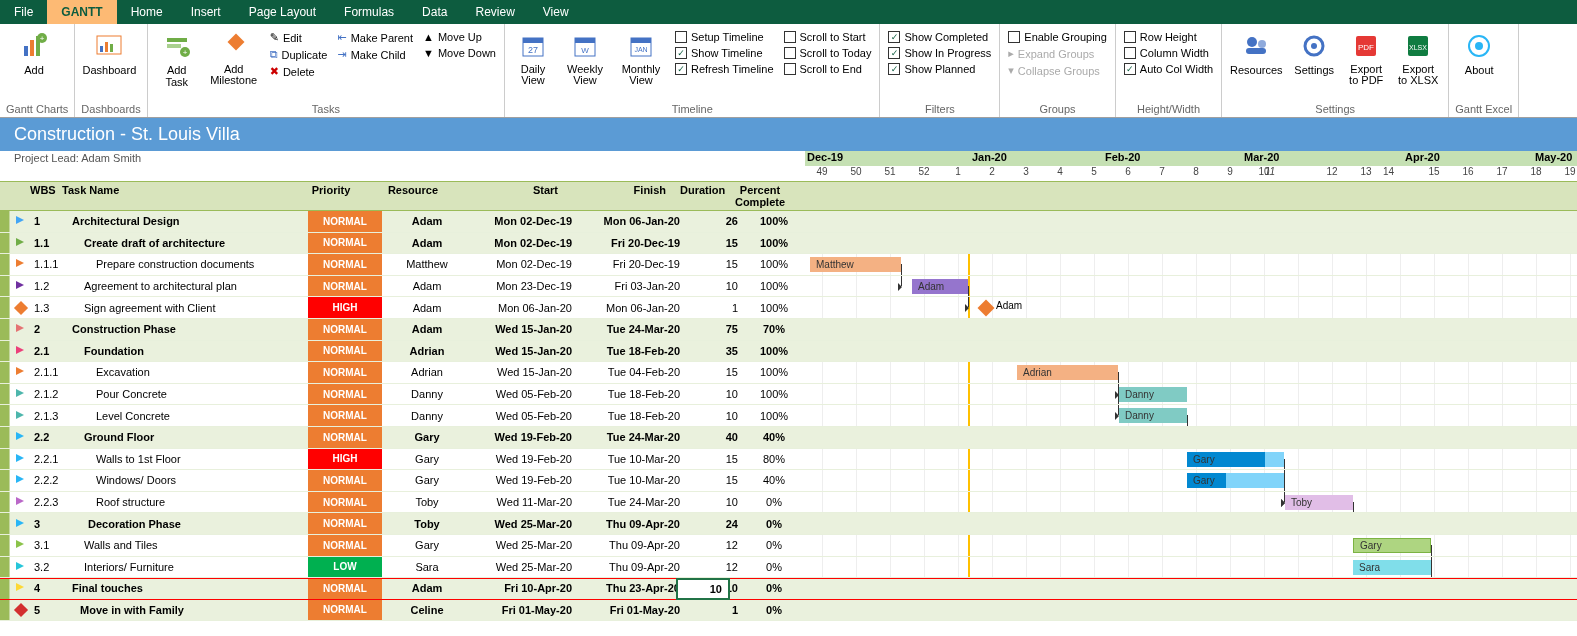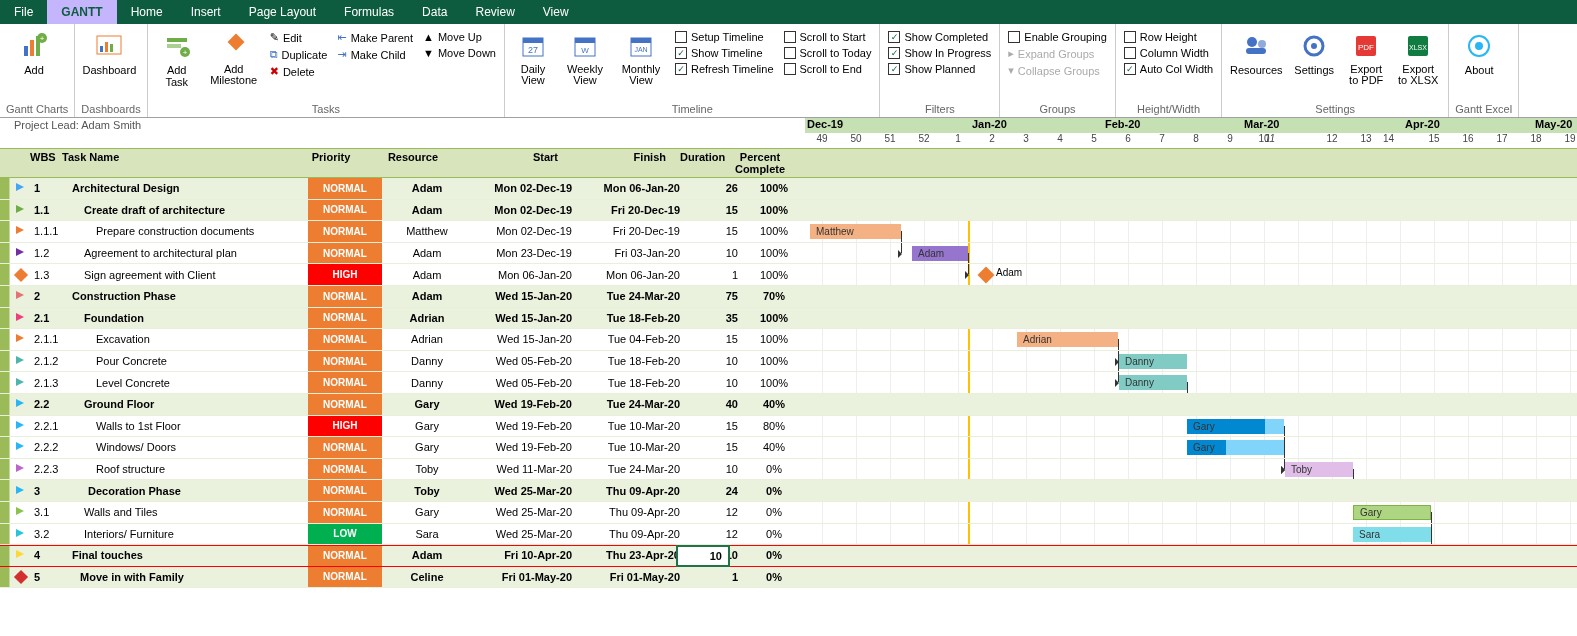--- a/index.html
+++ b/index.html
@@ -2,21 +2,21 @@
 <html><head>
 <meta charset="utf-8">
 <style>
   * { box-sizing: border-box; margin: 0; padding: 0; font-family: 'Segoe UI', Arial, sans-serif; }
   body { background: #fff; font-size: 12px; overflow: hidden; }
   .app { width: 1577px; height: 636px; display: flex; flex-direction: column; }
 
   
   .tabs { background: #0d5c3f; display: flex; height: 24px; align-items: stretch; }
   .tab { padding: 0 14px; color: #fff; font-size: 12px; display: flex; align-items: center; cursor: pointer; }
-  .tab.active { background: #c4b5fd; color: #0d5c3f; font-weight: 600; }
+  .tab.active { background: #fdba74; color: #0d5c3f; font-weight: 600; }
 
   
   .ribbon { background: #fff; border-bottom: 1px solid #a0a0a0; display: flex; height: 94px; }
   .group { border-right: 1px solid #ccc; padding: 2px 6px 0 6px; display: flex; flex-direction: column; justify-content: space-between; }
   .group-body { display: flex; gap: 6px; align-items: flex-start; flex: 1; padding-top: 2px; }
   .group-label { text-align: center; font-size: 11px; color: #666; padding: 1px 0 2px; }
   .big-btn { display: flex; flex-direction: column; align-items: center; justify-content: flex-start; width: 56px; padding: 2px 2px; cursor: pointer; text-align: center; font-size: 11px; gap:2px; }
   .big-btn .icon { width:32px; height:32px; display:flex; align-items:center; justify-content:center; }
   .small-btns { display:flex; flex-direction:column; gap:2px; padding-top:2px;}
   .small-btn { display:flex; align-items:center; gap:4px; font-size:11px; padding:1px 2px; cursor:pointer; white-space:nowrap;}
@@ -363,20 +363,21 @@
                 <circle cx="14" cy="14" r="4" fill="#29b6f6"></circle>
               </svg>
             </span>
           <span>About</span>
         </div>
       </div>
       <div class="group-label">Gantt Excel</div>
     </div>
   </div>
 
+  <div class="title-bar">Construction - St. Louis Villa</div>
 
   <div class="info-wrap">
     <div class="info-lines">
       <div>Project Lead: Adam Smith</div>
     </div>
     <div id="months" style="position:absolute; left:805px; right:0; top:0; height:15px; background:#c5e0b3;">
         <div style="position: absolute; left: 0px; font-size: 11px; font-weight: 600; padding: 0px 2px;">Dec-19</div>
         <div style="position: absolute; left: 165px; font-size: 11px; font-weight: 600; padding: 0px 2px;">Jan-20</div>
         <div style="position: absolute; left: 298px; font-size: 11px; font-weight: 600; padding: 0px 2px;">Feb-20</div>
         <div style="position: absolute; left: 437px; font-size: 11px; font-weight: 600; padding: 0px 2px;">Mar-20</div>

